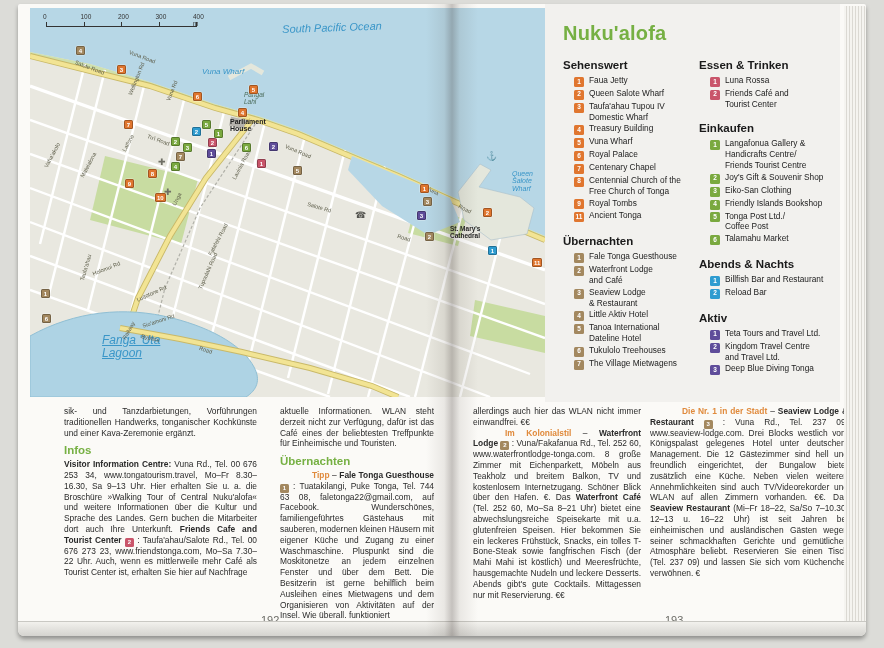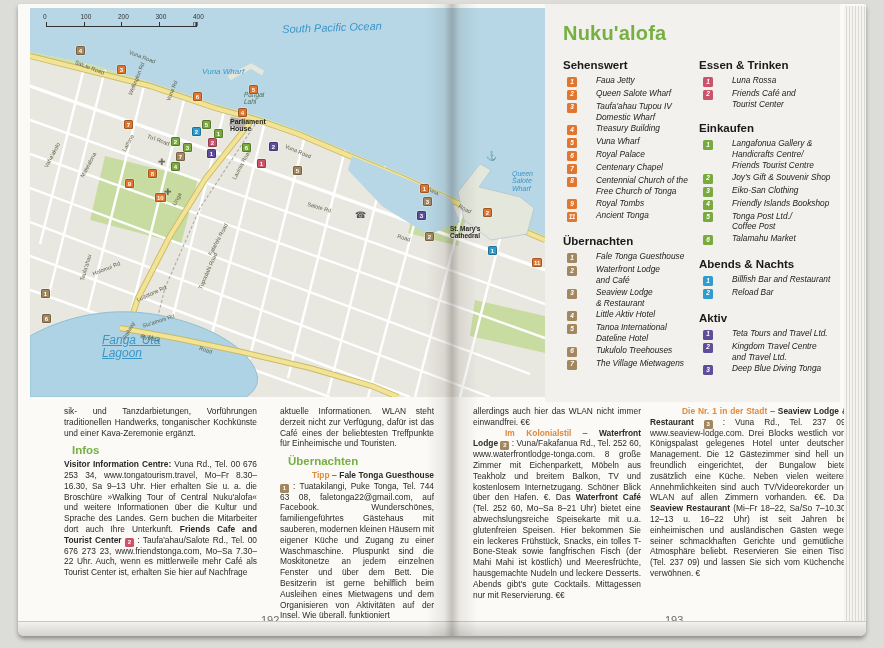--- a/index.html
+++ b/index.html
@@ -21,32 +21,32 @@
   .scalebar .tickmark{position:absolute;top:6px;width:1px;height:5px;background:#333;}
   .scalebar .ticklab{position:absolute;top:-3px;font-size:6.5px;color:#333;}
   
   .legend{position:absolute;left:545px;top:18px;width:300px;}
   .legend h1{margin:0 0 14px 0;font-size:20px;font-weight:bold;color:var(--accent);letter-spacing:.2px;}
   .legend-cols{display:flex;}
   .lcol1{width:136px;}
   .lcol2{width:160px;}
   .lsec{margin-bottom:13px;}
   .ltitle{font-size:11.5px;font-weight:bold;color:#1a1a1a;margin:0 0 4px 0;}
-  .lrow{display:flex;gap:19px;margin:1px 4px;font-size:8.3px;line-height:10.8px;color:#222;font-style:italic;}
+  .lrow{display:flex;gap:5px;margin:1px 11px;font-size:8.3px;line-height:10.8px;color:#222;}
   .lrow .chipwrap{flex:0 0 auto;padding-top:.5px;}
   .chip{display:inline-flex;justify-content:center;align-items:center;min-width:10px;height:10px;padding:0 1px;box-sizing:border-box;color:#fff;font-size:6.5px;font-weight:bold;border-radius:1.5px;}
   .llab{white-space:pre-line;}
   
   .art{position:absolute;top:402px;height:212px;overflow:hidden;font-size:8.4px;line-height:10.8px;color:#2a2a2a;text-align:justify;}
   #col1{left:46px;width:193px;}
   #col2{left:262px;width:154px;}
   #col3{left:455px;width:168px;}
   #col4{left:632px;width:198px;}
   .artp{margin:0;}
-  .arthead{color:var(--accent);font-size:11.5px;font-weight:bold;margin:7px 0 3px 8px;text-align:left;}
+  .arthead{color:var(--accent);font-size:11.5px;font-weight:bold;margin:7px 0 3px 0;text-align:left;}
   .b{font-weight:bold;}
   .o{color:var(--orange_text);font-weight:bold;margin-left:32px;}
   .tchip{display:inline-flex;justify-content:center;align-items:center;min-width:9px;height:9px;padding:0 1px;box-sizing:border-box;color:#fff;font-size:6px;font-weight:bold;border-radius:1.5px;position:relative;top:1px;}
   .pageno{position:absolute;top:610px;font-size:11px;color:#6b6b66;}
   #pageno-left{left:243px;}
   #pageno-right{left:647px;}
   
   .gutter{position:absolute;left:408px;top:0;width:52px;height:632px;background:linear-gradient(90deg,rgba(0,0,0,0) 0%,rgba(80,70,60,.10) 35%,rgba(55,45,40,.28) 50%,rgba(80,70,60,.10) 65%,rgba(0,0,0,0) 100%);pointer-events:none;z-index:40;}
   .fore-edge{position:absolute;right:0;top:2px;width:22px;height:620px;background:repeating-linear-gradient(90deg,#f5f4f0 0 2px,#dbd9d3 2px 3px);border-radius:0 2px 2px 0;z-index:30;}
   .bottom-edge{position:absolute;left:0;bottom:0;width:100%;height:14px;background:linear-gradient(180deg,#f2f1ed,#d4d3cf);border-top:1px solid #c9c8c3;border-radius:0 0 6px 6px;z-index:35;}

